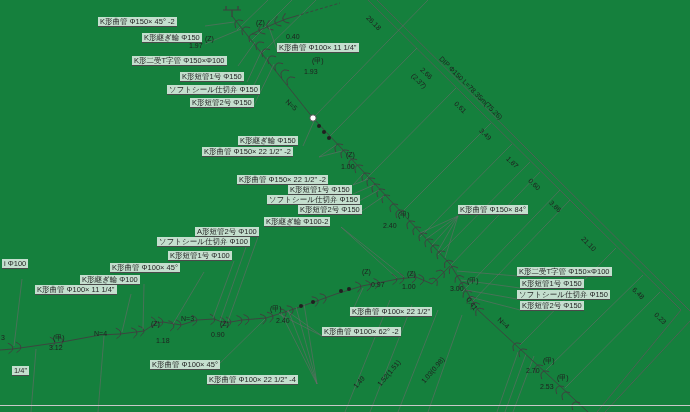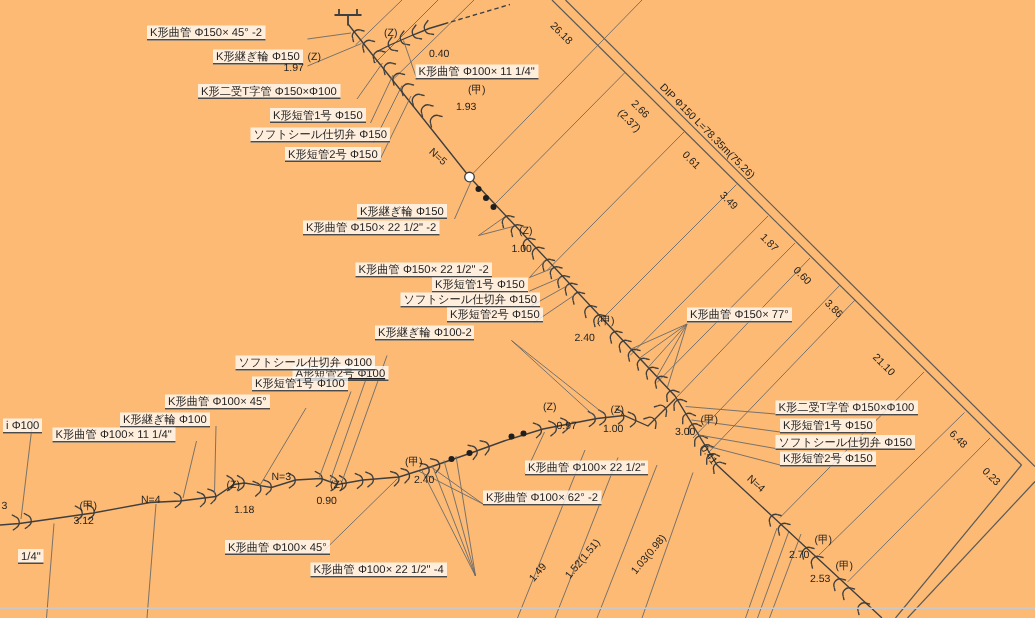--- a/index.html
+++ b/index.html
@@ -1,17 +1,17 @@
 <!DOCTYPE html>
 <html><head>
 <meta charset="utf-8">
 <style>
   html,body{margin:0;padding:0;background:#fff;}
   .stage{
-    position:relative;width:690px;height:412px;background:#fdba74;overflow:hidden;
+    position:relative;width:690px;height:412px;background:#15803d;overflow:hidden;
     font-family:"Liberation Sans",sans-serif;
   }
   .stage svg{position:absolute;left:0;top:0;}
   .plabel{
     position:absolute;font-size:7.5px;line-height:9px;color:#1f1f1f;
     border-bottom:1px solid #4a4a4a;white-space:nowrap;padding:0 2px 0 2px;
     letter-spacing:0px;background:rgba(255,255,255,0.75);
   }
   .dim{
     position:absolute;font-size:7px;line-height:8px;color:#1f1f1f;white-space:nowrap;
@@ -220,29 +220,29 @@
       <div class="plabel" style="left: 180px; top: 72px;">K形短管1号 Φ150</div>
       <div class="plabel" style="left: 167px; top: 85px;">ソフトシール仕切弁 Φ150</div>
       <div class="plabel" style="left: 190px; top: 98px;">K形短管2号 Φ150</div>
       <div class="plabel" style="left: 277px; top: 43px;">K形曲管 Φ100× 11 1/4"</div>
       <div class="plabel" style="left: 238px; top: 136px;">K形継ぎ輪 Φ150</div>
       <div class="plabel" style="left: 202px; top: 147px;">K形曲管 Φ150× 22 1/2" -2</div>
       <div class="plabel" style="left: 237px; top: 175px;">K形曲管 Φ150× 22 1/2" -2</div>
       <div class="plabel" style="left: 288px; top: 185px;">K形短管1号 Φ150</div>
       <div class="plabel" style="left: 267px; top: 195px;">ソフトシール仕切弁 Φ150</div>
       <div class="plabel" style="left: 298px; top: 205px;">K形短管2号 Φ150</div>
-      <div class="plabel" style="left: 250px; top: 217px;">K形継ぎ輪 Φ100-2</div>
-      <div class="plabel" style="left: 195px; top: 244px; text-decoration: underline;">A形短管2号 Φ100</div>
+      <div class="plabel" style="left: 264px; top: 217px;">K形継ぎ輪 Φ100-2</div>
+      <div class="plabel" style="left: 195px; top: 227px;">A形短管2号 Φ100</div>
       <div class="plabel" style="left: 157px; top: 237px;">ソフトシール仕切弁 Φ100</div>
       <div class="plabel" style="left: 168px; top: 251px;">K形短管1号 Φ100</div>
       <div class="plabel" style="left: 110px; top: 263px;">K形曲管 Φ100× 45°</div>
       <div class="plabel" style="left: 80px; top: 275px; text-align: right;">K形継ぎ輪 Φ100</div>
       <div class="plabel" style="left: 35px; top: 285px;">K形曲管 Φ100× 11 1/4"</div>
-      <div class="plabel" style="left: 2px; top: 279px;">i Φ100</div>
-      <div class="plabel" style="left: 458px; top: 205px;">K形曲管 Φ150× 77°</div>
+      <div class="plabel" style="left: 2px; top: 259px;">i Φ100</div>
+      <div class="plabel" style="left: 458px; top: 205px;">K形曲管 Φ150× 84°</div>
       <div class="plabel" style="left: 517px; top: 267px;">K形二受T字管 Φ150×Φ100</div>
       <div class="plabel" style="left: 520px; top: 279px;">K形短管1号 Φ150</div>
       <div class="plabel" style="left: 517px; top: 290px;">ソフトシール仕切弁 Φ150</div>
       <div class="plabel" style="left: 520px; top: 301px;">K形短管2号 Φ150</div>
       <div class="plabel" style="left: 350px; top: 307px;">K形曲管 Φ100× 22 1/2"</div>
       <div class="plabel" style="left: 322px; top: 327px;">K形曲管 Φ100× 62° -2</div>
       <div class="plabel" style="left: 150px; top: 360px;">K形曲管 Φ100× 45°</div>
       <div class="plabel" style="left: 207px; top: 375px;">K形曲管 Φ100× 22 1/2" -4</div>
       <div class="plabel" style="left: 12px; top: 366px;">1/4"</div>
       <div class="dim" style="left: 205px; top: 35px;">(Z)</div>

